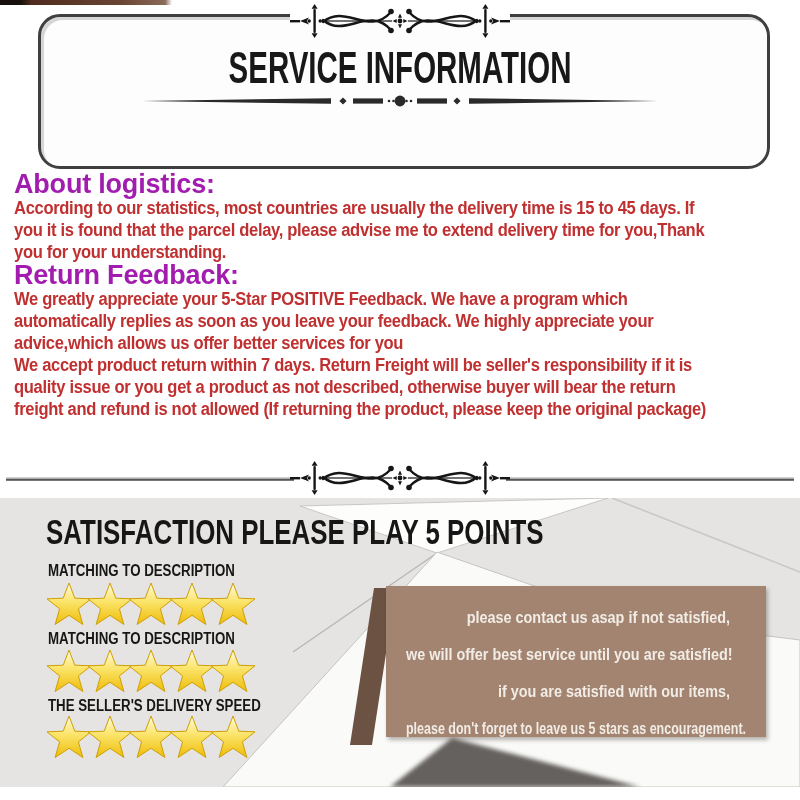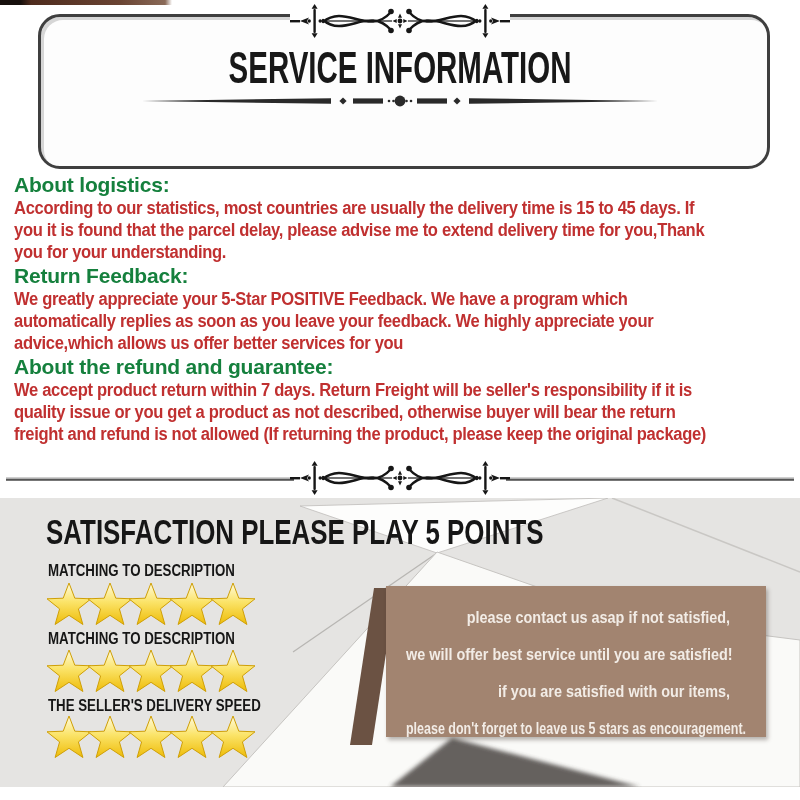--- a/index.html
+++ b/index.html
@@ -22,21 +22,21 @@
   .ornament-top{position:absolute;left:290px;top:0;width:220px;height:40px;}
   .service-title{
     position:absolute;left:0;top:44px;width:800px;text-align:center;
     font-size:44px;font-weight:bold;color:#181818;line-height:48px;
     transform:scaleX(0.67);transform-origin:50% 50%;white-space:nowrap;
   }
   .title-divider{position:absolute;left:140px;top:94px;width:520px;height:14px;}
   
   .info-block{position:absolute;left:14px;top:172px;width:786px;}
   .sec-heading{
-    font-size:21px;font-weight:bold;color:#15803d;line-height:25px;
+    font-size:27px;font-weight:bold;color:#a21caf;line-height:25px;
     letter-spacing:-0.2px;
   }
   .sec-body{
     font-size:18px;font-weight:bold;color:#c03030;line-height:22px;
     letter-spacing:-0.35px;white-space:pre-line;
     transform:scaleX(0.92);transform-origin:0 50%;
   }
   
   .mid-divider{position:absolute;left:0;top:456px;width:800px;height:44px;}
   
@@ -143,21 +143,20 @@
 
   <div class="info-block">
     <div class="sec-heading">About logistics:</div>
     <div class="sec-body">According to our statistics, most countries are usually the delivery time is 15 to 45 days. If
 you it is found that the parcel delay, please advise me to extend delivery time for you,Thank
 you for your understanding.</div>
     <div class="sec-heading">Return Feedback:</div>
     <div class="sec-body">We greatly appreciate your 5-Star POSITIVE Feedback. We have a program which
 automatically replies as soon as you leave your feedback. We highly appreciate your
 advice,which allows us offer better services for you</div>
-    <div class="sec-heading">About the refund and guarantee:</div>
     <div class="sec-body">We accept product return within 7 days. Return Freight will be seller's responsibility if it is
 quality issue or you get a product as not described, otherwise buyer will bear the return
 freight and refund is not allowed (If returning the product, please keep the original package)</div>
   </div>
 
   <svg class="mid-divider" viewBox="0 0 800 44">
     <rect x="6" y="21" width="288" height="1.4" fill="#cfcfcf"></rect>
     <rect x="6" y="22.6" width="288" height="2.2" fill="#565656"></rect>
     <rect x="506" y="21" width="288" height="1.4" fill="#cfcfcf"></rect>
     <rect x="506" y="22.6" width="288" height="2.2" fill="#565656"></rect>

